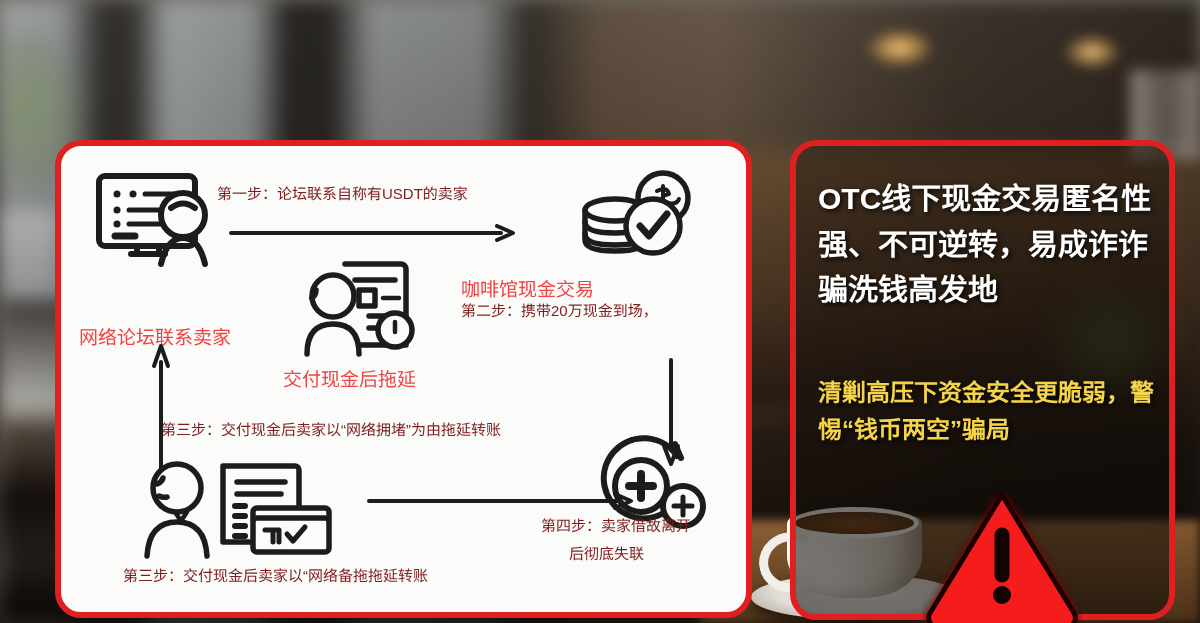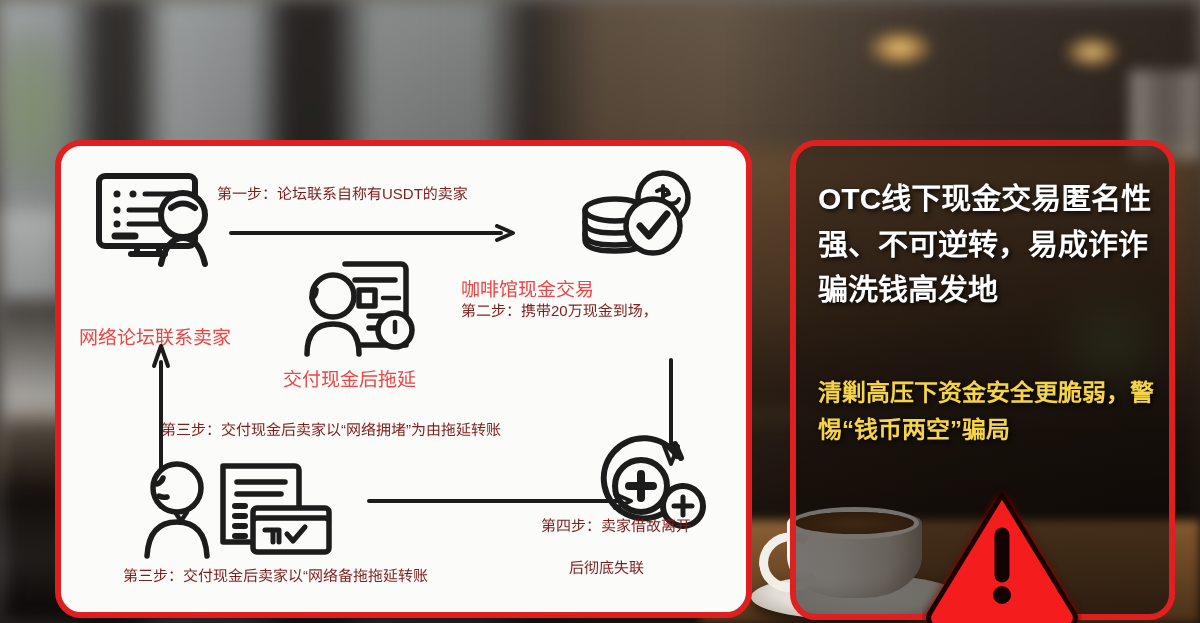--- a/index.html
+++ b/index.html
@@ -332,21 +332,21 @@
         <path d="M84 22 A40 40 0 1 0 90 52"></path>
         <path d="M82 10 l6 14"></path>
         <circle cx="48" cy="52" r="26"></circle>
         <path d="M48 40 v24 M36 52 h24" stroke-width="8"></path>
         <circle cx="90" cy="72" r="20" fill="#fbfbfa"></circle>
         <path d="M90 63 v18 M81 72 h18" stroke-width="5"></path>
       </svg>
     </div>
 
     <div class="step-text" style="left:460px; top:370px;margin-left:20px;">第四步：卖家借故离开</div>
-    <div class="step-text" style="left:508px; top:412px;">后彻底失联</div>
+    <div class="step-text" style="left:508px; top:398px;">后彻底失联</div>
 
     <div class="step-text" style="left:18px; top:420px;margin-left:44px;">第三步：交付现金后卖家以“网络备拖拖延转账</div>
   </div>
 
   <div class="warn-panel">
     <div class="warn-white">OTC线下现金交易匿名性强、不可逆转，易成诈诈骗洗钱高发地</div>
     <div class="warn-gold">清剿高压下资金安全更脆弱，警惕“钱币两空”骗局</div>
   </div>
 
   <div class="warn-triangle">

